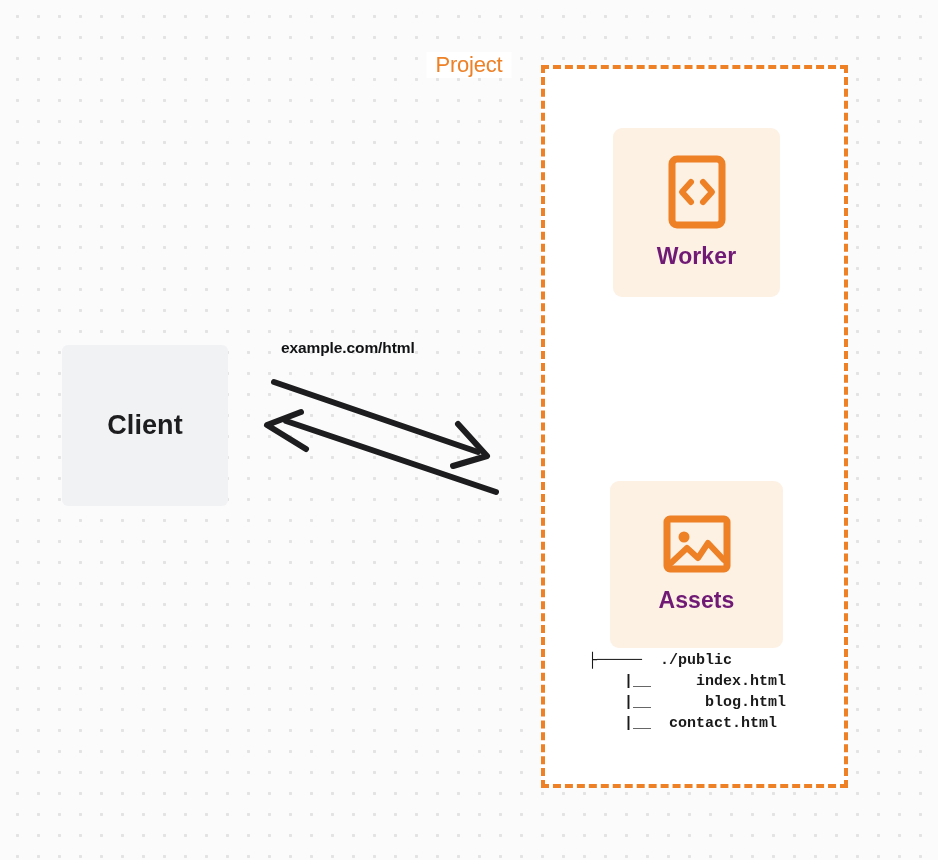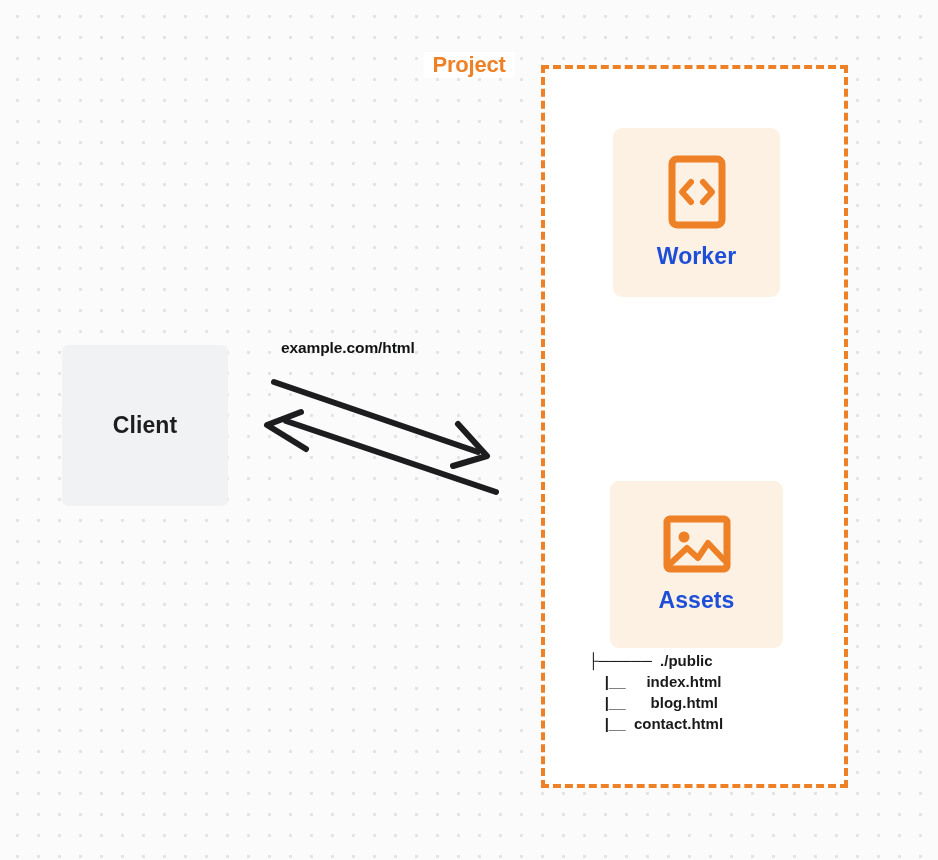--- a/index.html
+++ b/index.html
@@ -31,21 +31,21 @@
     top: 345px;
     width: 166px;
     height: 161px;
     background: #f1f2f4;
     border-radius: 6px;
     display: flex;
     align-items: center;
     justify-content: center;
   }
   .client-label {
-    font-size: 23px;
+    font-size: 27px;
     font-weight: bold;
     color: #1d1d1f;
     letter-spacing: 0.1px;
   }
 
   
   .arrows {
     position: absolute;
     left: 0;
     top: 0;
@@ -76,21 +76,21 @@
     box-sizing: border-box;
   }
   .project-title {
     position: absolute;
     left: 50%;
     top: 65px;
     transform: translate(-50%, -50%);
     background: #ffffff;
     padding: 0 9px;
     font-size: 22px;
-    font-weight: bold;
+    font-weight: normal;
     color: #ee8026;
     letter-spacing: -0.2px;
     white-space: nowrap;
     z-index: 3;
   }
 
   
   .card {
     position: absolute;
     background: #fdf1e4;
@@ -114,31 +114,31 @@
     height: 167px;
     justify-content: center;
   }
   .card-icon {
     line-height: 0;
     margin-bottom: 14px;
   }
   .card-label {
     font-size: 23px;
     font-weight: bold;
-    color: #1d4ed8;
+    color: #701a75;
     letter-spacing: 0.1px;
   }
 
   
   .file-tree {
     position: absolute;
     left: 588px;
     top: 650px;
     z-index: 2;
-    font-family: Liberation Sans, sans-serif;
+    font-family: Liberation Mono, monospace;
     font-size: 15px;
     font-weight: bold;
     line-height: 21px;
     color: #1a1a1a;
     white-space: pre;
   }
 </style>
 </head>
 <body>
 

